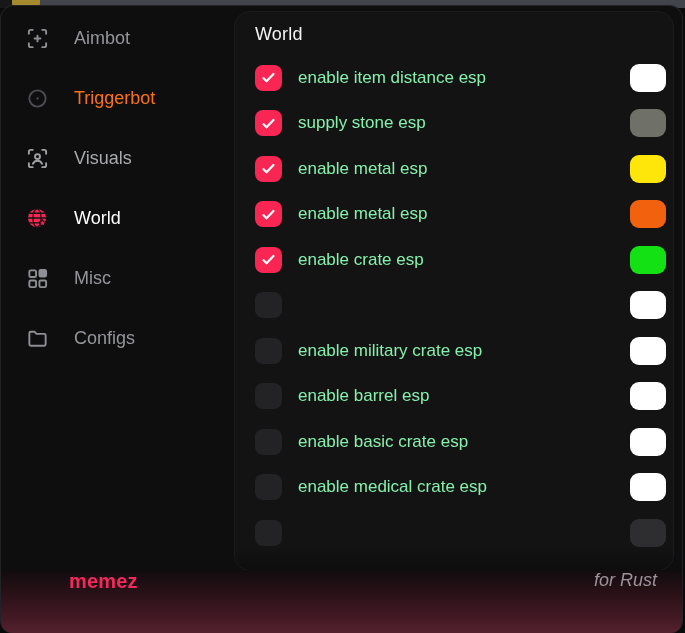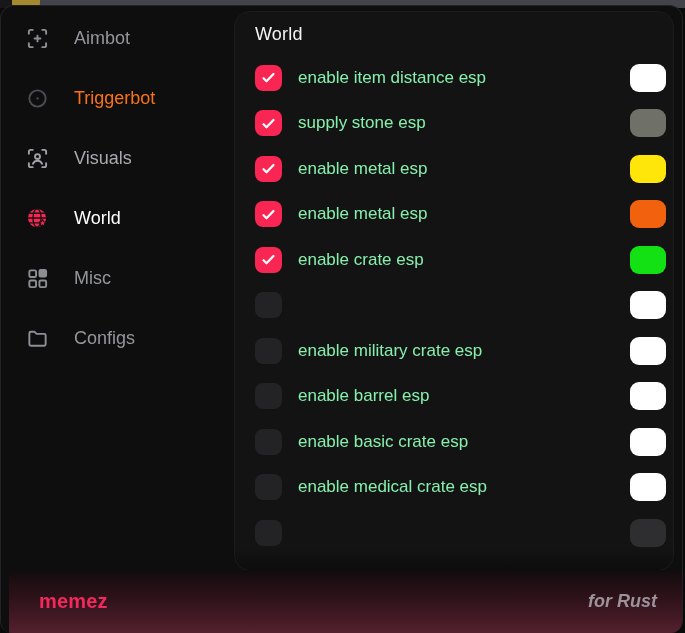--- a/index.html
+++ b/index.html
@@ -61,26 +61,26 @@
   .checkbox svg{display:none;}
   .checkbox.checked{background:#f92552;}
   .checkbox.checked svg{display:block;}
   .row-label{margin-left:16px;color:#86efac;font-size:17px;}
   .swatch{
     margin-left:auto;width:36px;height:28px;border-radius:9px;flex:0 0 auto;cursor:pointer;
   }
 
   
   .footer{
-    position:absolute;left:8px;right:0;bottom:0;height:63px;
+    position:absolute;left:0;right:0;bottom:0;height:63px;
     background:linear-gradient(180deg,#110c0e 0%,#2b1118 40%,#451a25 78%,#54222f 100%);
-    display:flex;align-items:center;
+    display:flex;align-items:flex-start;padding-left:38px;
   }
   .brand{color:#f3285c;font-weight:700;font-size:20px;margin-left:30px;letter-spacing:.2px;}
-  .tagline{margin-left:auto;margin-right:25px;color:#9b9399;font-size:18px;font-weight:700;font-style:italic;}
+  .tagline{margin-left:auto;margin-right:25px;color:#9b9399;font-size:18px;font-weight:400;font-style:italic;}
 </style>
 </head>
 <body>
 
 <div class="backdrop-strip"></div>
 <div class="backdrop-blob"></div>
 <div class="backdrop-dark"></div>
 
 <div class="window">
 

